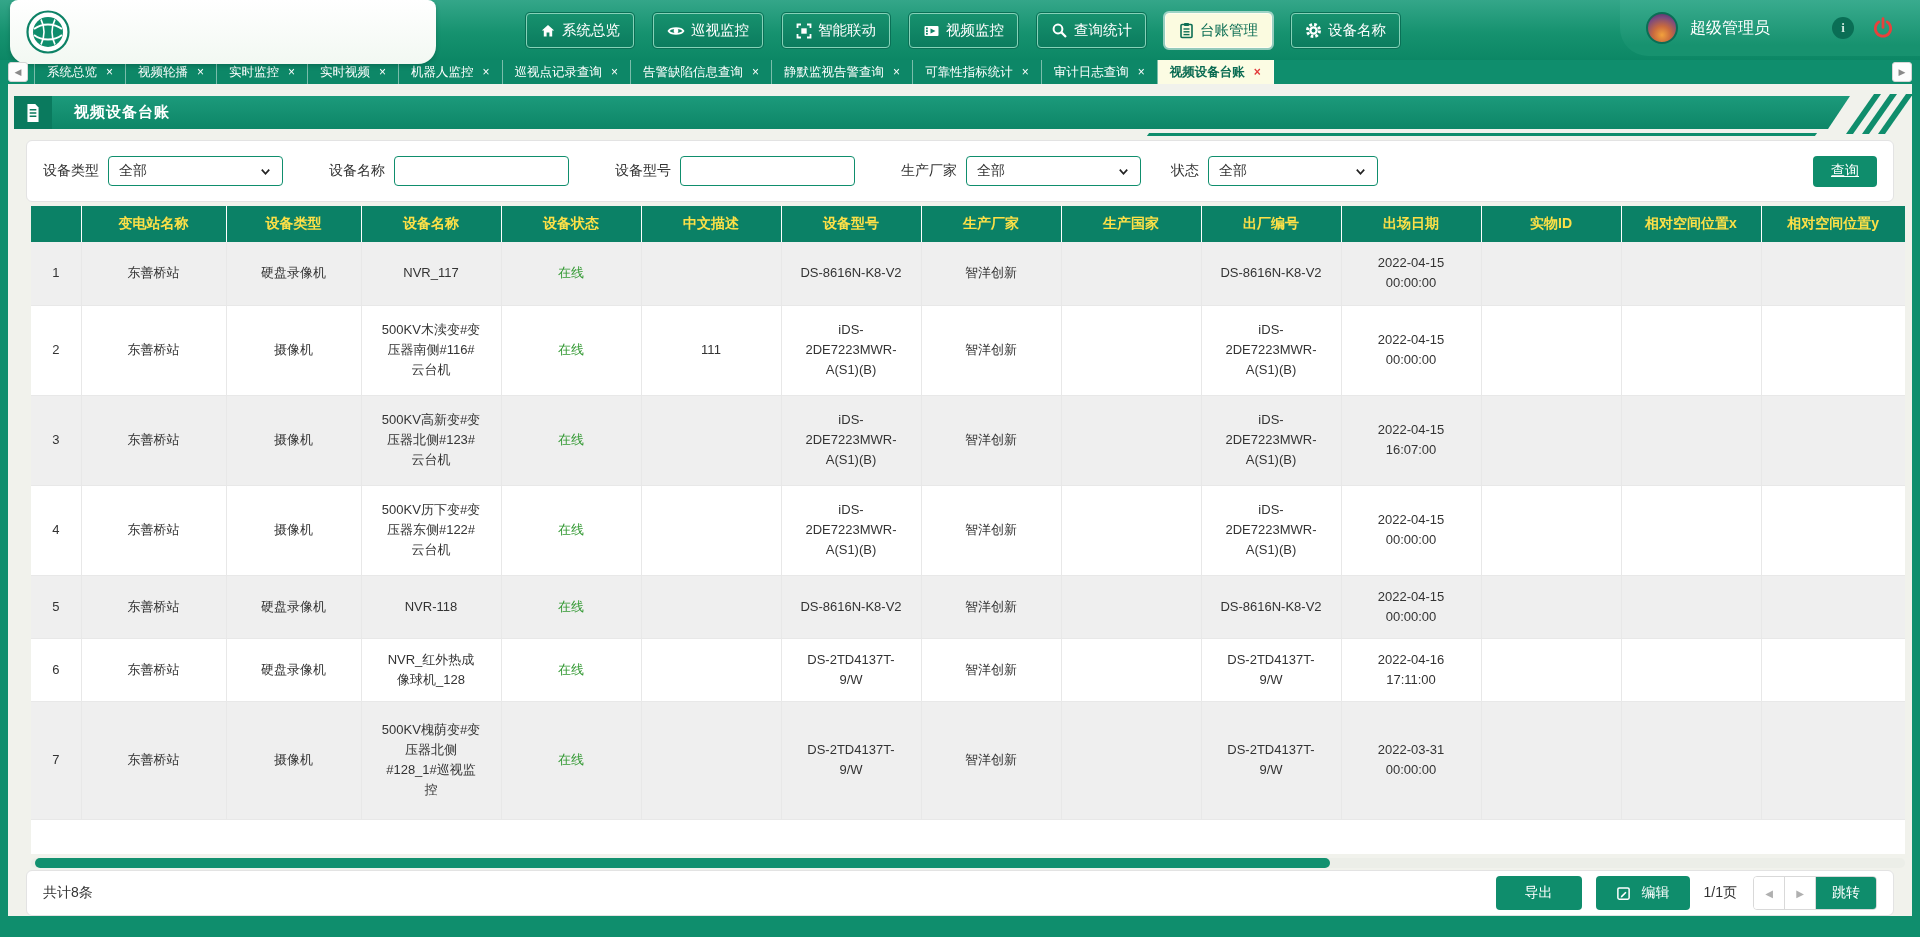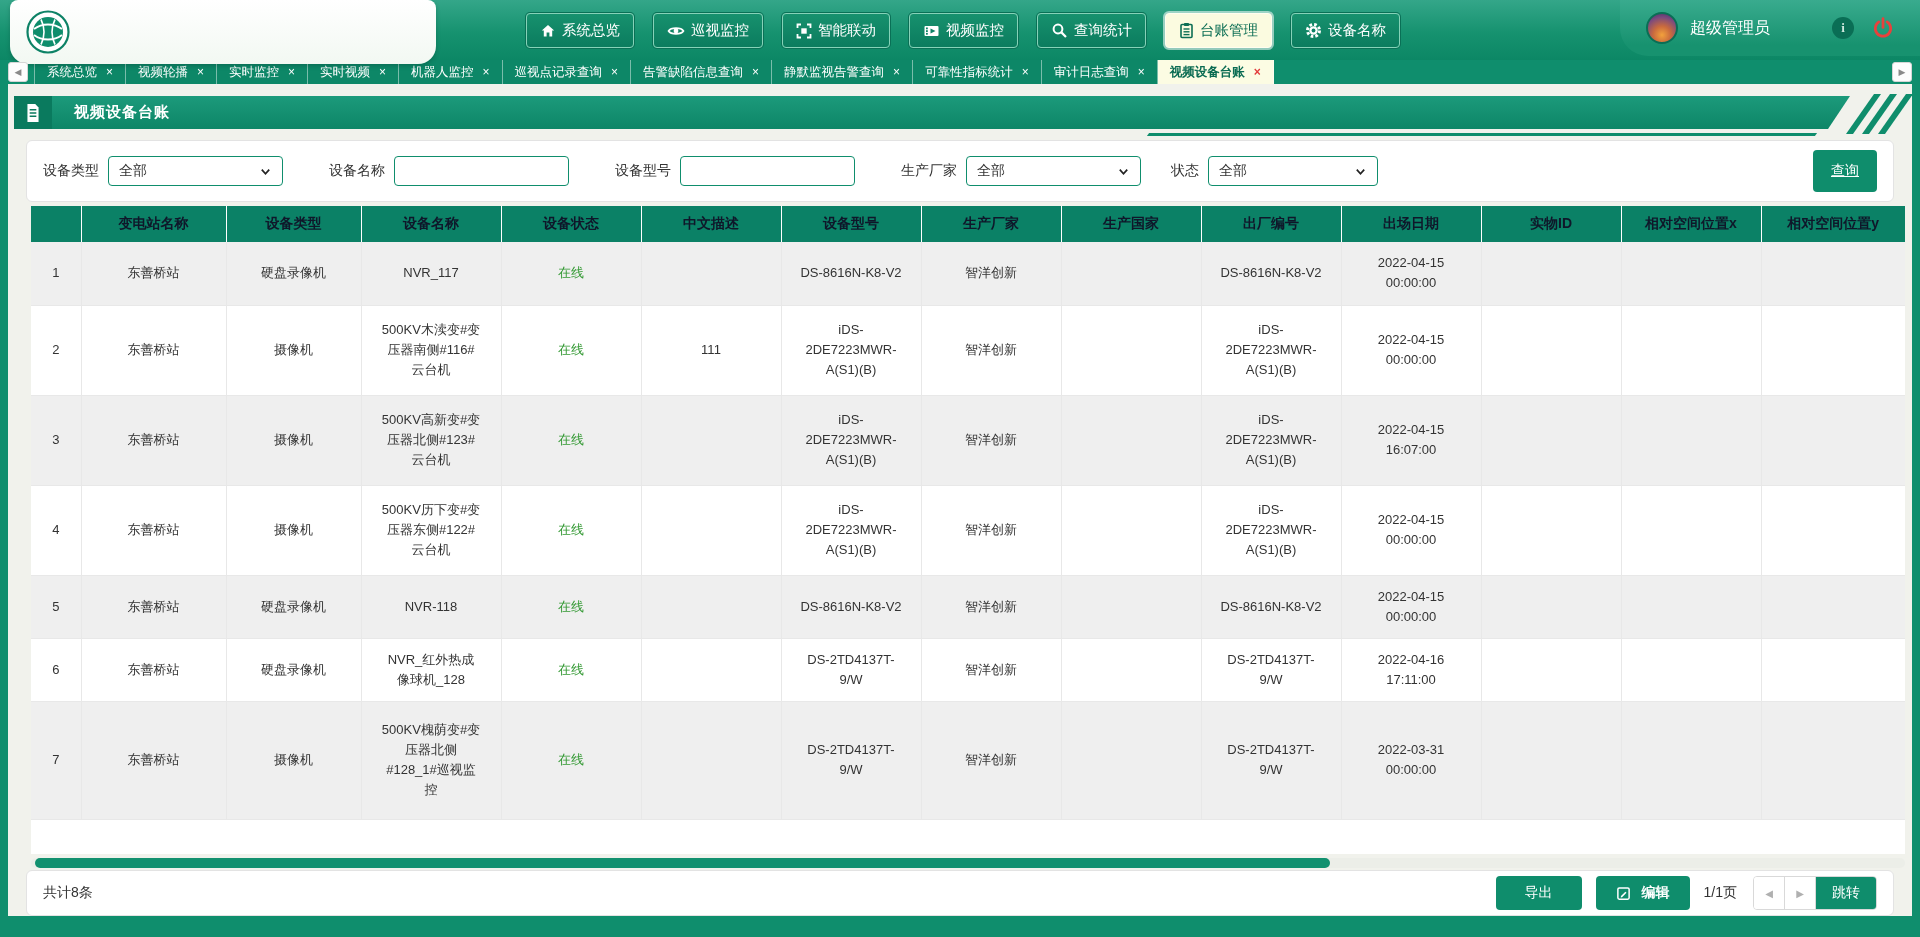--- a/index.html
+++ b/index.html
@@ -104,26 +104,26 @@
   }
   .select span { flex:1; }
   .txt {
     width:175px; height:30px; border:1px solid #0f8e6d; border-radius:4px;
     padding:0 8px; font-size:14px; outline:none;
   }
   .btn {
     background:#0f8d6c; color:#fff; border:none; border-radius:4px; cursor:pointer;
     font-size:14px; font-family:inherit;
   }
-  .search-btn { margin-left:auto; width:64px; height:42px;text-decoration:underline; }
+  .search-btn { margin-left:auto; width:64px; height:31px;text-decoration:underline; }
   
   .table-wrap { position:absolute; left:23px; top:122px; width:1874px; height:648px; overflow:hidden; background:#fff; }
   table { border-collapse:collapse; table-layout:fixed; width:1874px; }
   thead th {
-    background:#0b8166; color:#0f172a; font-size:14px; font-weight:bold; height:36px;
+    background:#0b8166; color:#fde047; font-size:14px; font-weight:bold; height:36px;
     border-right:1px solid rgba(255,255,255,.35); white-space:nowrap; overflow:hidden;
   }
   thead th:last-child { border-right:none;margin-top:32px; }
   tbody td {
     text-align:center; vertical-align:middle; font-size:13px; color:#333;
     line-height:20px; padding:0 16px; border-right:1px solid #e8e8e8;
     border-bottom:1px solid #e8e8e8; word-wrap:break-word;
   }
   tbody td.col-name { padding:0 20px; }
   tbody tr.odd { background:#efefef; }
@@ -133,21 +133,21 @@
   .hscroll .thumb { position:absolute; left:4px; top:0; width:1295px; height:10px; background:#12916f; border-radius:5px; cursor:pointer; }
   
   .footer {
     position:absolute; left:18px; right:18px; top:786px; height:46px; background:#fff;
     border:1px solid #e3e3e3; border-radius:6px; display:flex; align-items:center;
     padding:0 16px; font-size:14px; color:#333;
   }
   .footer .total { flex:0 0 auto; }
   .footer .spacer { flex:1; }
   .export-btn { width:86px; height:34px; margin-right:14px; }
-  .edit-btn { width:94px; height:34px; margin-right:14px; display:inline-flex; align-items:center; justify-content:center; gap:11px;font-weight:bold; }
+  .edit-btn { width:94px; height:34px; margin-right:14px; display:inline-flex; align-items:center; justify-content:center; gap:11px; }
   .page-ind { margin-right:16px; }
   .pager { display:flex; border-radius:4px; overflow:hidden; border:1px solid #d9d9d9; }
   .pg-btn {
     width:31px; height:32px; background:#fff; border:none; border-right:1px solid #d9d9d9;
     color:#b0b0b0; font-size:10px; cursor:pointer;
   }
   .jump-btn { width:60px; height:32px; border-radius:0; }
 </style>
 </head>
 <body>

